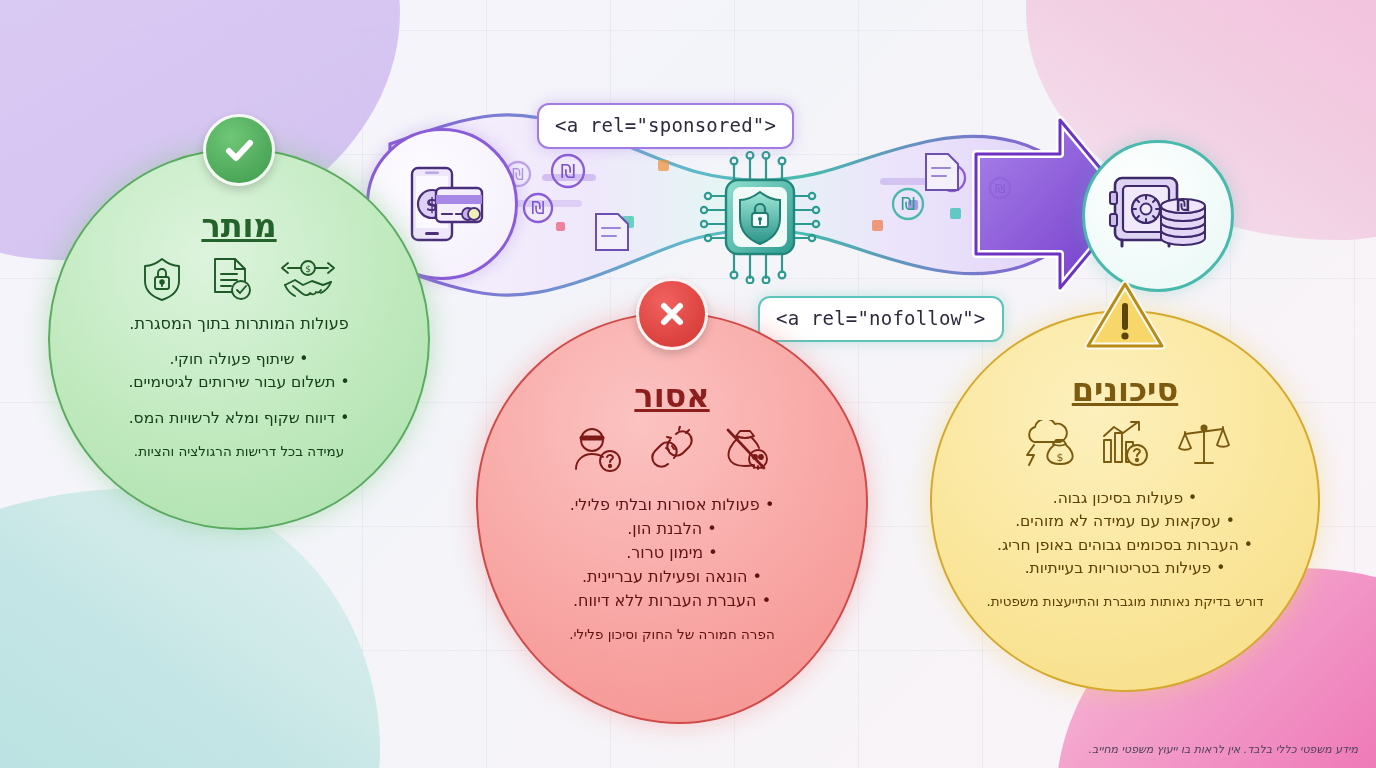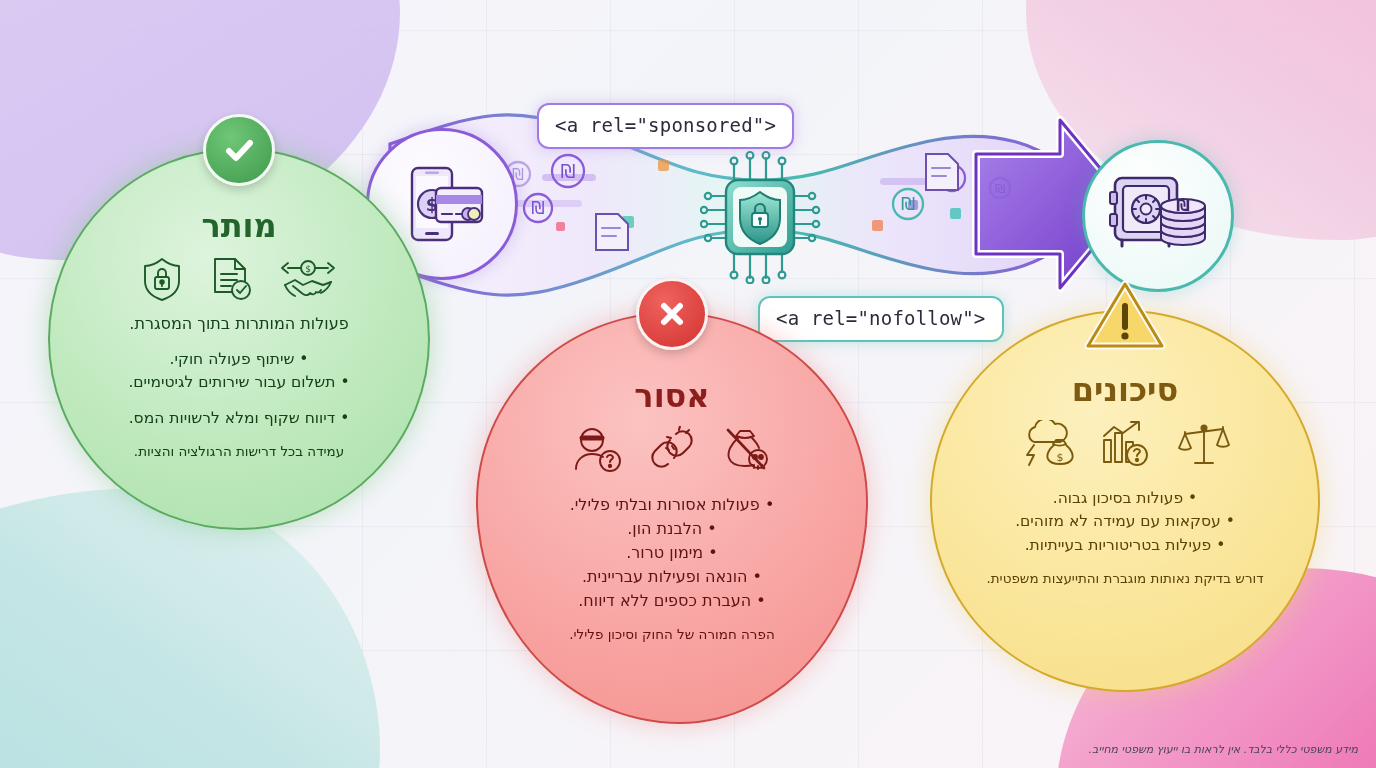--- a/index.html
+++ b/index.html
@@ -75,21 +75,21 @@
   .badge{position:absolute;top:-36px;left:50%;transform:translateX(-50%);
     width:72px;height:72px;border-radius:50%;display:flex;align-items:center;
     justify-content:center;box-shadow:0 4px 10px rgba(0,0,0,.18);box-sizing:border-box;}
   .badge-check{background:radial-gradient(circle at 38% 30%,#6fc777,#3f9a4c);
     border:3px solid #f2faf2;}
   .badge-x{background:radial-gradient(circle at 38% 30%,#f0625f,#d2332f);
     border:3px solid #fdf2f2;}
   .badge-warn{top:-34px;width:84px;height:74px;background:none;
     box-shadow:none;border:none;}
 
-  .b-title{font-size:32px;font-weight:bold;line-height:1;margin-bottom:10px;}
+  .b-title{font-size:32px;font-weight:bold;line-height:1;margin-bottom:10px;text-decoration:underline;}
   .green .b-title{color:#24632b;}
   .red .b-title{color:#8c1f1d;}
   .yellow .b-title{color:#7d5a10;}
 
   .icon-row{display:flex;gap:26px;align-items:flex-end;justify-content:center;
     margin:4px 0 10px;}
   .lines{font-size:15.5px;line-height:1.5;padding:0 26px;}
   .lines .lead{font-size:16px;margin-bottom:12px;}
   .lines .bullets{margin:11px;}
   .lines .bullets div{white-space:nowrap;}
@@ -352,21 +352,21 @@
         <path d="M37,31 a3.2,3.2 0 0 1 6,0 c0,2.4 -3,2.6 -3,5" stroke-width="2"></path>
         <circle cx="40" cy="40" r="1.2" fill="#7d1a18"></circle>
       </svg>
     </div>
     <div class="lines">
       <div class="bullets">
         <div>• פעולות אסורות ובלתי פלילי.</div>
         <div>• הלבנת הון.</div>
         <div>• מימון טרור.</div>
         <div>• הונאה ופעילות עבריינית.</div>
-        <div>• העברת כספים ללא דיווח.</div>
+        <div>• העברת העברות ללא דיווח.</div>
       </div>
       <div class="foot">הפרה חמורה של החוק וסיכון פלילי.</div>
     </div>
   </div>
 
   <div class="bubble bubble-yellow yellow">
     <div class="badge badge-warn">
       <svg width="84" height="74" viewBox="0 0 84 74">
         <path d="M42,6 L79,68 H5 Z" fill="#f7d66a" stroke="#fdfaf0" stroke-width="7" stroke-linejoin="round"></path>
         <path d="M42,6 L79,68 H5 Z" fill="none" stroke="#b98c18" stroke-width="3" stroke-linejoin="round"></path>
@@ -400,20 +400,21 @@
         <path d="M14,25 L7,35 h7 L9,45"></path>
         <path d="M33,24 l3,-4 h7 l3,4 c-2,1 -4,1.6 -6.5,1.6 c-2.5,0 -4.5,-0.6 -6.5,-1.6 Z"></path>
         <path d="M34,25 c-5,4 -8,10 -6,14 c2,4 7,5 12,5 c5,0 10,-1 12,-5 c2,-4 -1,-10 -6,-14"></path>
         <text x="40" y="41" font-family="DejaVu Sans, sans-serif" font-size="11" fill="#7a5a0e" stroke="none" text-anchor="middle">$</text>
       </svg>
     </div>
     <div class="lines">
       <div class="bullets">
         <div>• פעולות בסיכון גבוה.</div>
         <div>• עסקאות עם עמידה לא מזוהים.</div>
+        <div>• העברות בסכומים גבוהים באופן חריג.</div>
         <div>• פעילות בטריטוריות בעייתיות.</div>
       </div>
       <div class="foot">דורש בדיקת נאותות מוגברת והתייעצות משפטית.</div>
     </div>
   </div>
 
   <div class="disclaimer">מידע משפטי כללי בלבד. אין לראות בו ייעוץ משפטי מחייב.</div>
 
 </div>
 

